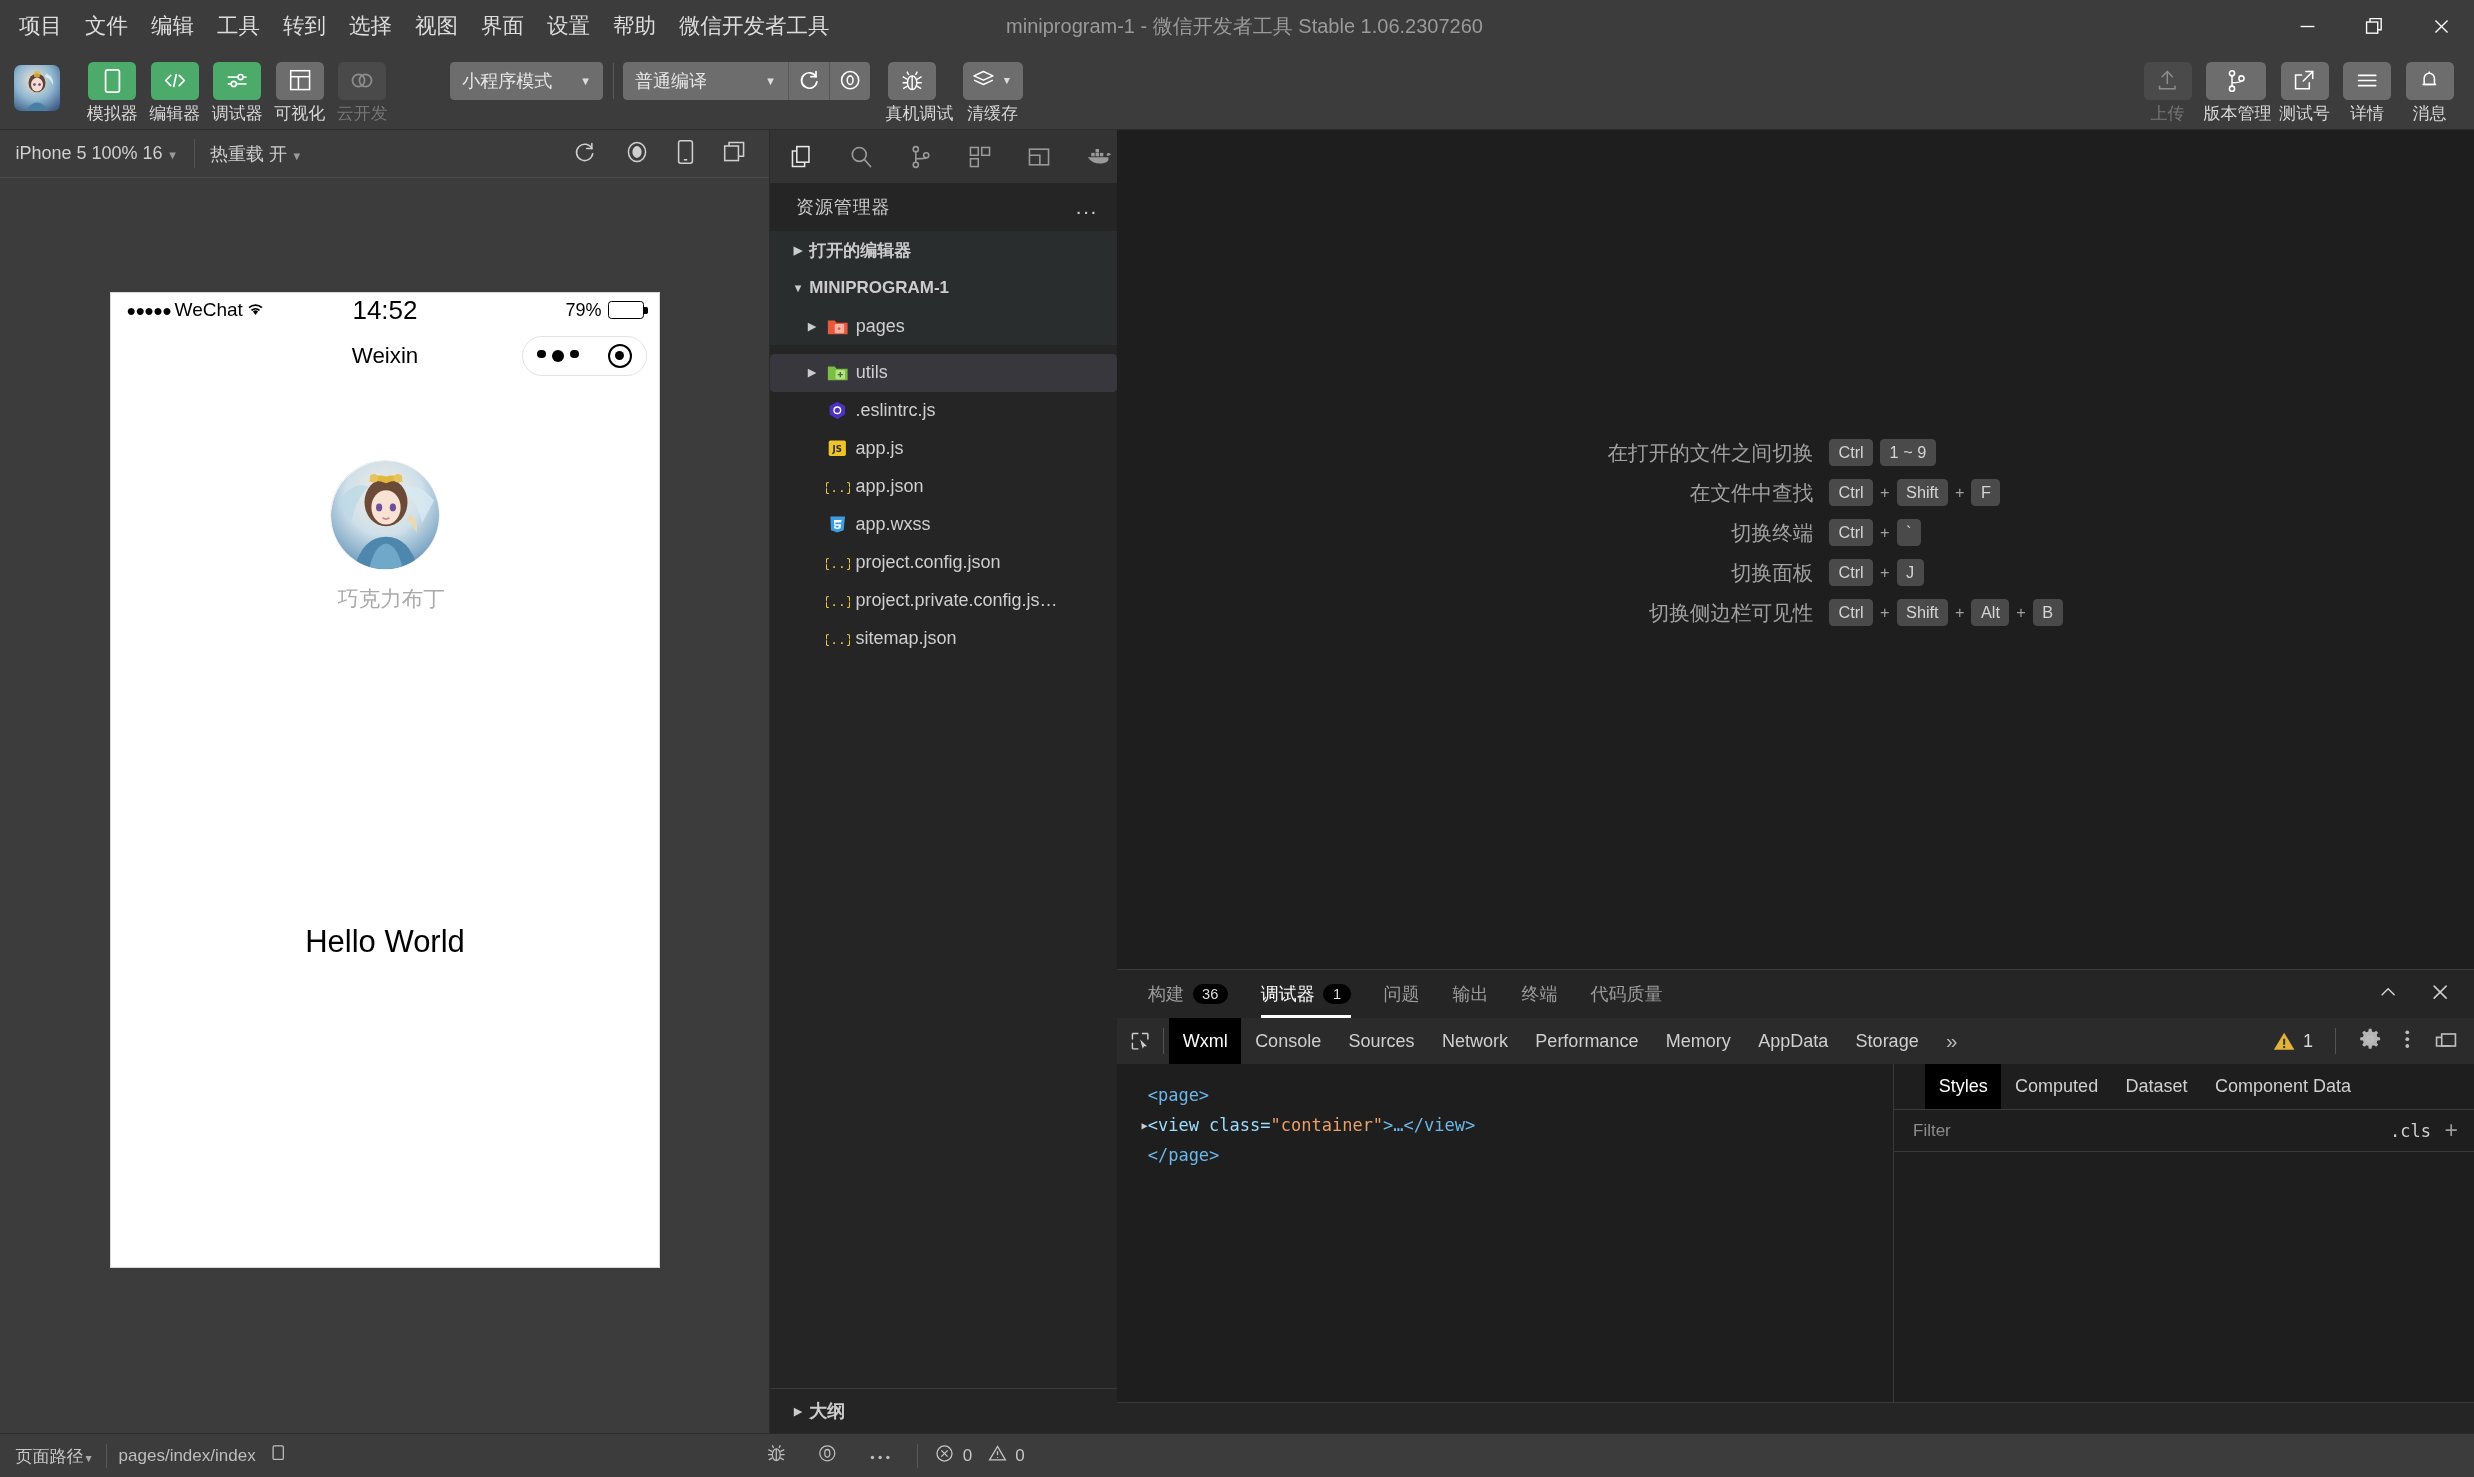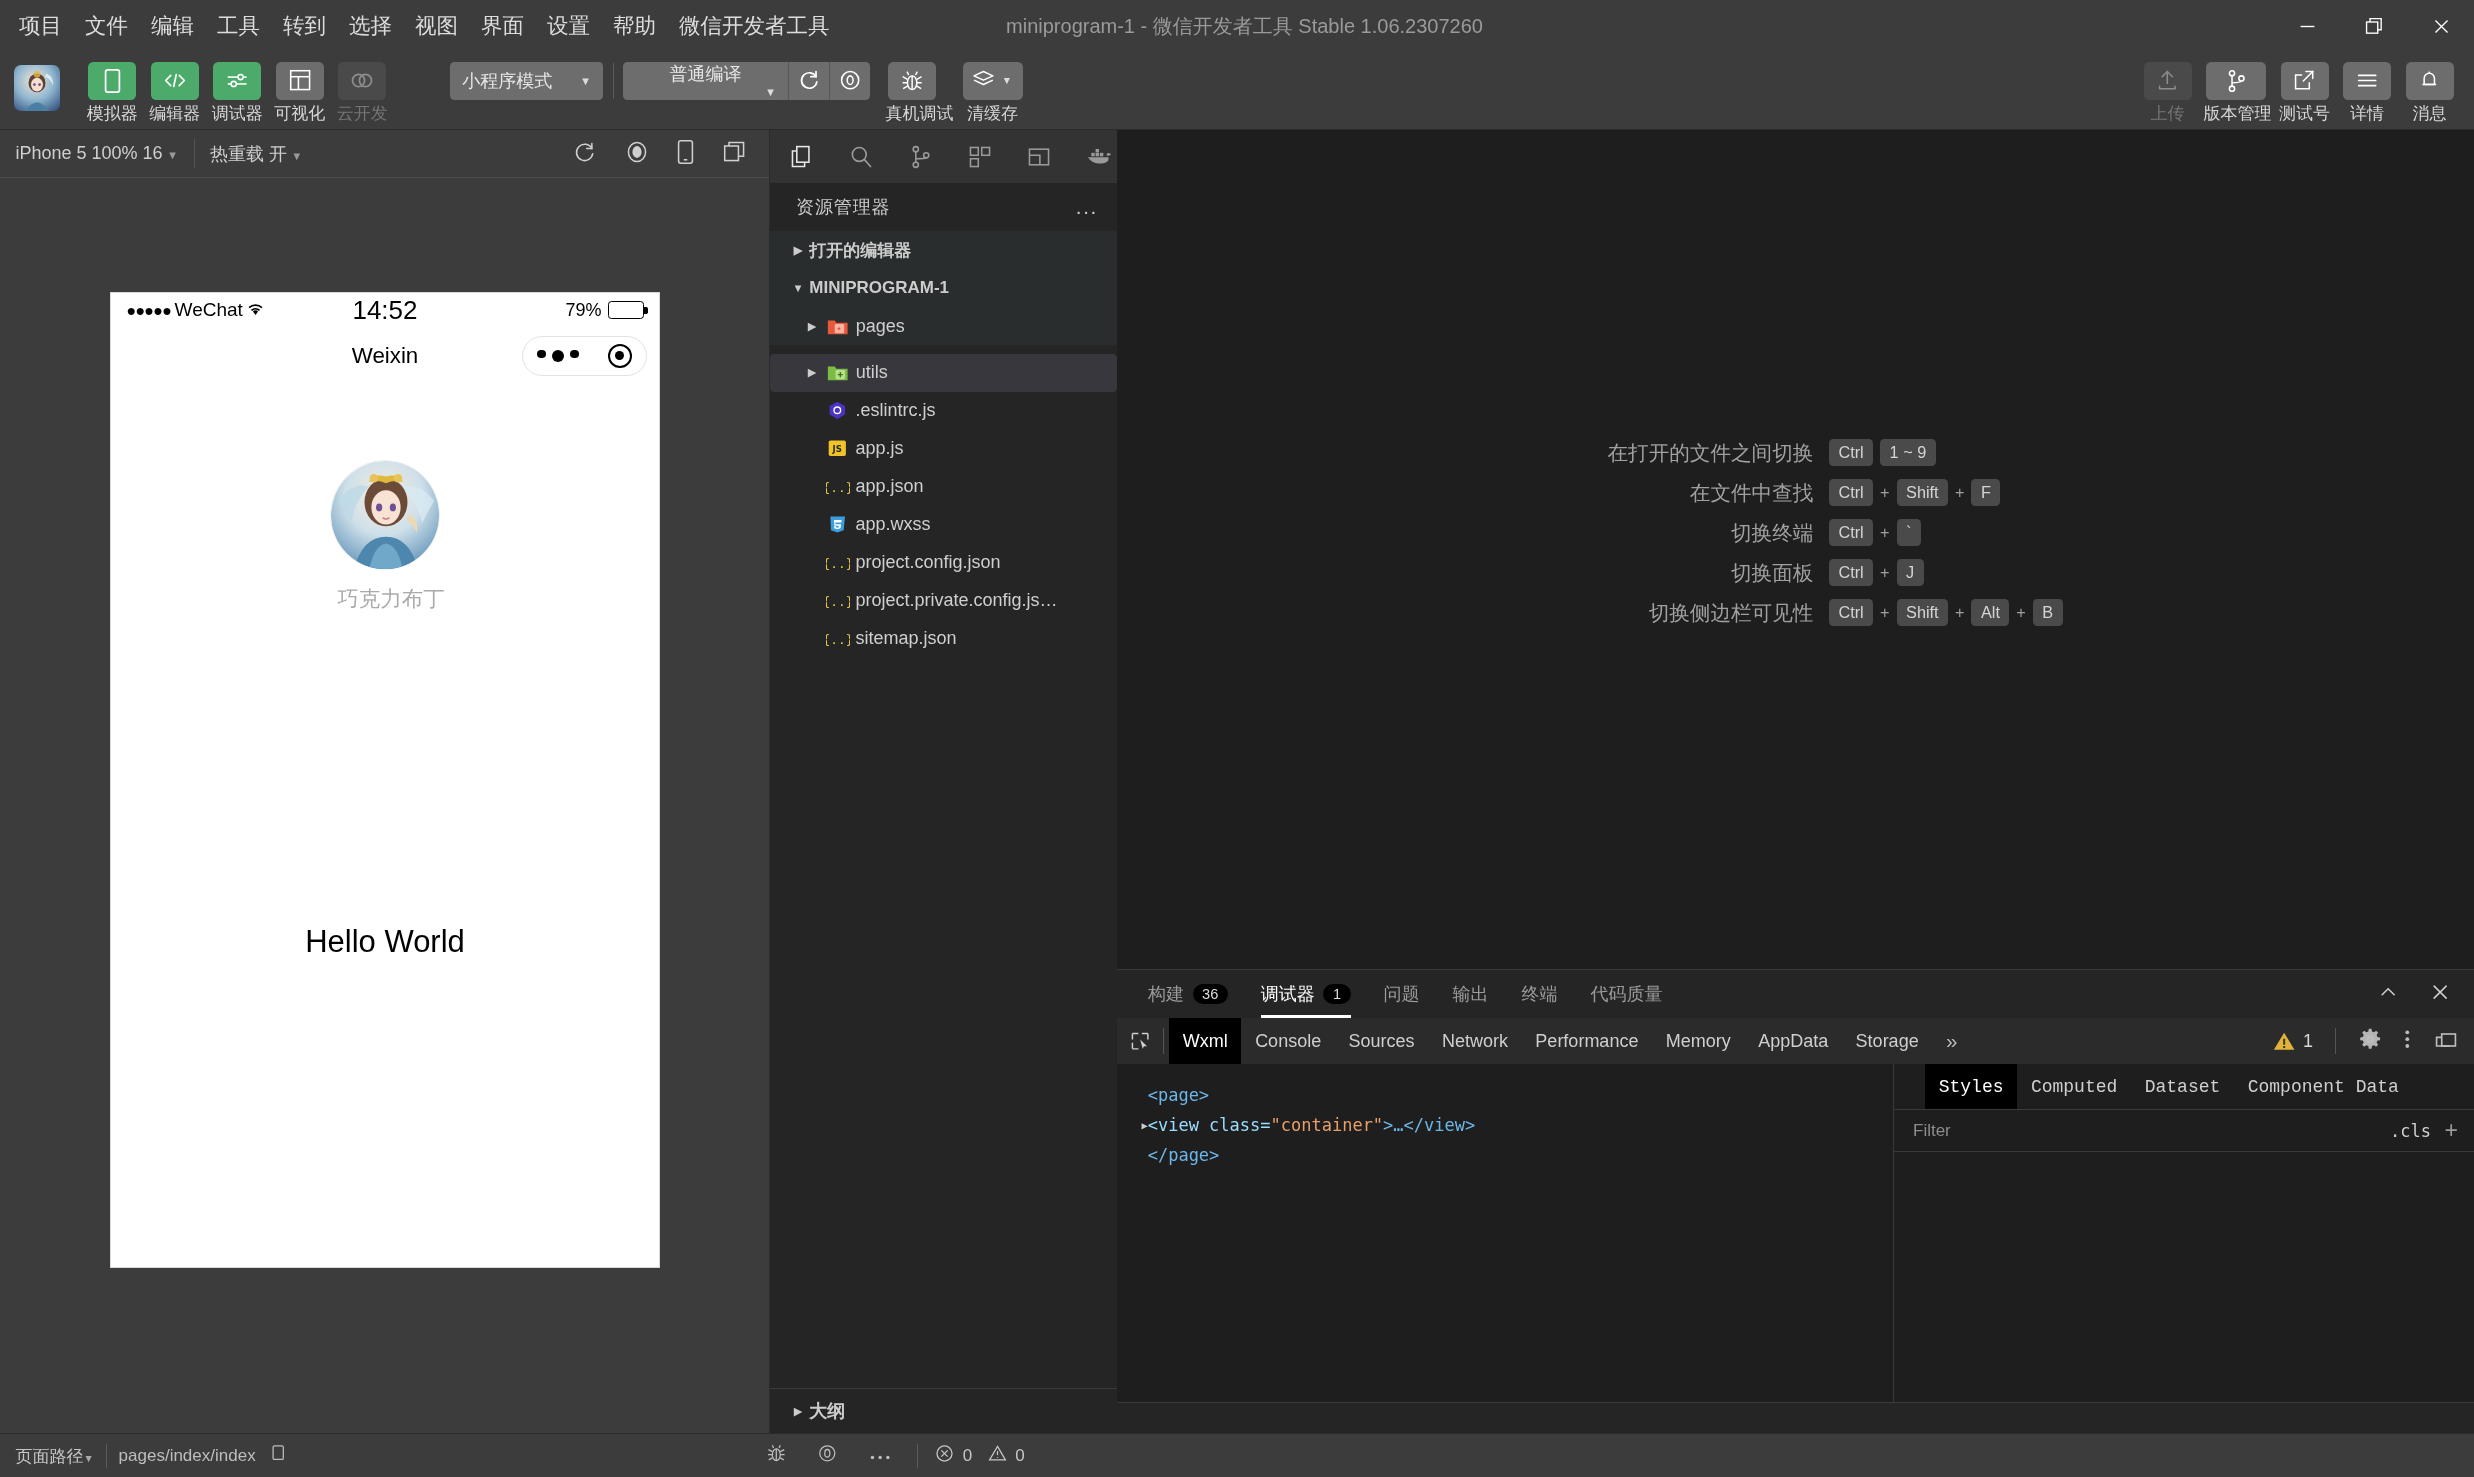--- a/index.html
+++ b/index.html
@@ -53,21 +53,21 @@
     height: 38px; margin-top: 8.6px; background: #6d6d6d; border-radius: 4.3px;
     display: flex; align-items: center; padding: 0 12px; color: #e6e6e6;
     font-size: 18px; position: relative;
   }
   .sel .cap { white-space: nowrap; }
   .sel .arr { margin-left: auto; padding-left: 22.3px; font-size: 11.2px; color:#ddd; }
   .sel-mode { width: 153px; }
   .vsep { width: 0.9px; height: 36px; background:#5a5a5a; margin: 9.5px 9.5px 0 9.5px; }
   .compile-wrap { display:flex; }
   .sel-compile {
-    width: 165px; border-top-right-radius:0; border-bottom-right-radius:0;flex-direction:column;
+    width: 165px; border-top-right-radius:0; border-bottom-right-radius:0;
   }
   .sq-btn {
     width: 41px; height: 38px; margin-top: 8.6px; background:#6d6d6d;
     display:flex; align-items:center; justify-content:center;
   }
   .sq-btn.last { border-top-right-radius:4.3px; border-bottom-right-radius:4.3px; }
   .tb-center .tb-item { margin-left: 5.2px; }
 
   .tb-right { position: absolute; right: 19px; top: 0; display: flex; }
 
@@ -174,21 +174,21 @@
   .dt-vsep { width:0.9px; height:26px; background:#555; }
 
   .dt-body { flex:1 1 auto; display:flex; min-height:0; }
   .wxml-pane { flex:1 1 auto; padding: 15.5px 0 0 17px; font-family: "DejaVu Sans Mono", monospace; font-size:17px; overflow:hidden; border-right:0.9px solid #3a3a3a;text-align:right;}
   .wline { height: 30px; display:flex; align-items:center; color:#9cdcfe; white-space:pre; }
   .wline .tw { color:#ccc; font-size:10.3px; width:13.7px; display:inline-block; }
   .tag { color:#6cb6e8; }
   .attr { color:#9cdcfe; }
   .val { color:#e8a06a; }
   .styles-pane { width: 581px; flex:0 0 581px; display:flex; flex-direction:column; background:#1e1e1e; }
-  .sp-tabs { height: 45px; flex:0 0 45px; display:flex; align-items:flex-start; padding-left:31px;font-family:Liberation Mono, monospace; }
+  .sp-tabs { height: 45px; flex:0 0 45px; display:flex; align-items:flex-start; padding-left:31px; }
   .sp-tab { padding: 0 13.7px; height:45px; display:flex; align-items:center; font-size:18px; color:#cfcfcf; }
   .sp-tab.active { background:#000; color:#fff; }
   .sp-filter { height: 43px; flex:0 0 43px; display:flex; align-items:center; border-top:0.9px solid #3a3a3a; border-bottom:0.9px solid #3a3a3a; }
   .sp-filter input {
     flex:1 1 auto; background:transparent; border:none; outline:none; color:#ccc;
     font-size:17px; padding-left: 19px; font-family:"Liberation Sans", sans-serif;
   }
   .sp-filter input::placeholder { color:#8c8c8c; }
   .cls-btn { color:#d0d0d0; font-size:17px; font-family:"DejaVu Sans Mono", monospace; padding: 0 13.7px; }
   .plus-btn { color:#9a9a9a; font-size:23px; padding-right: 17px; line-height:1; }

